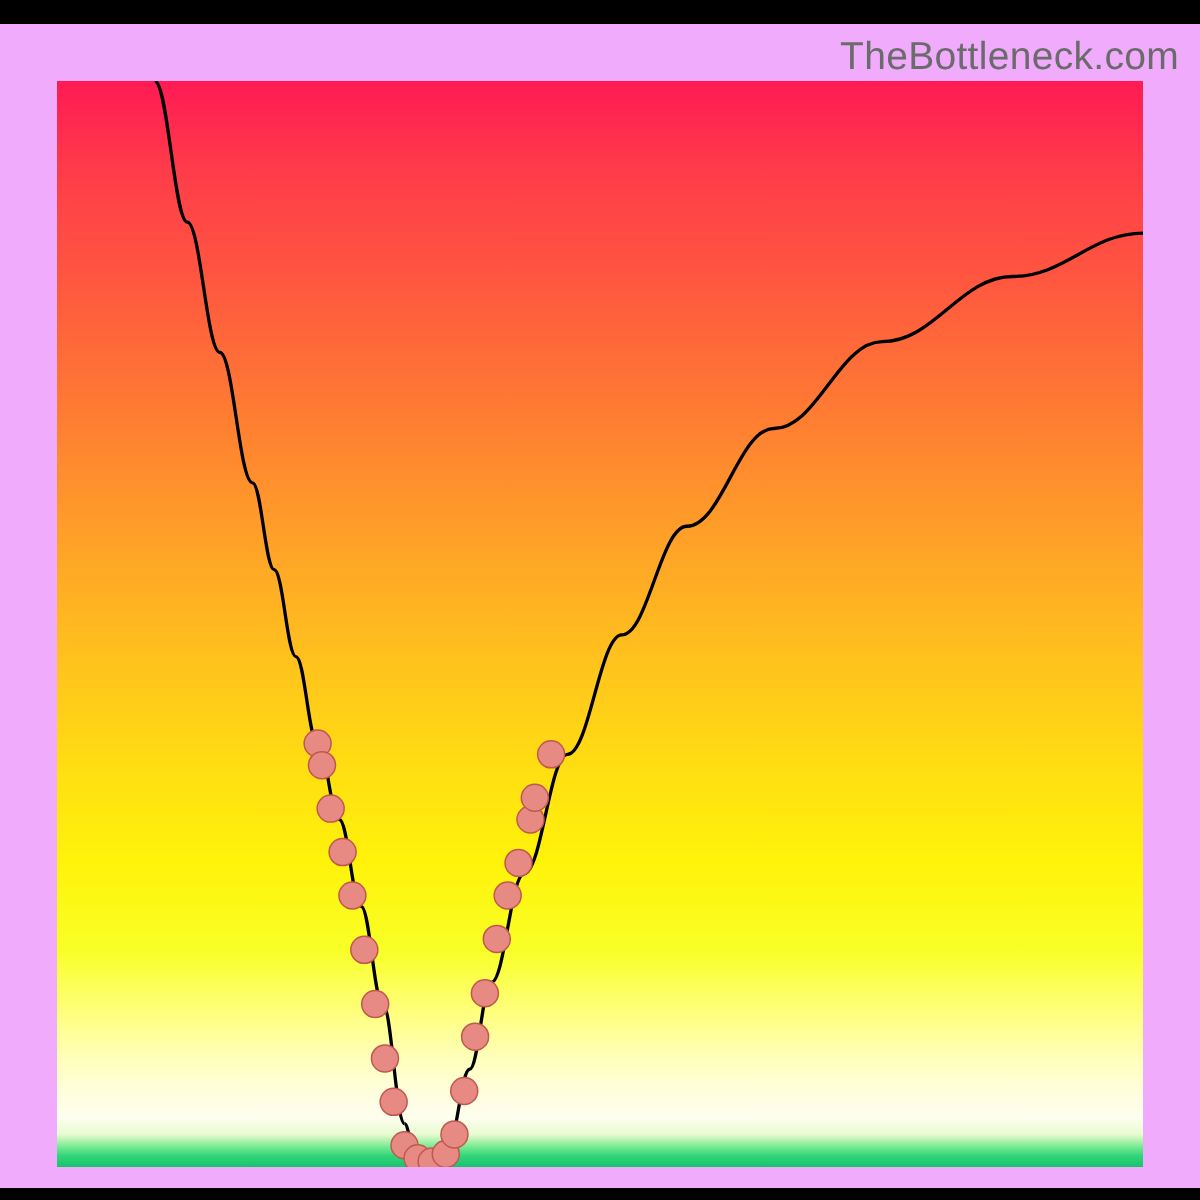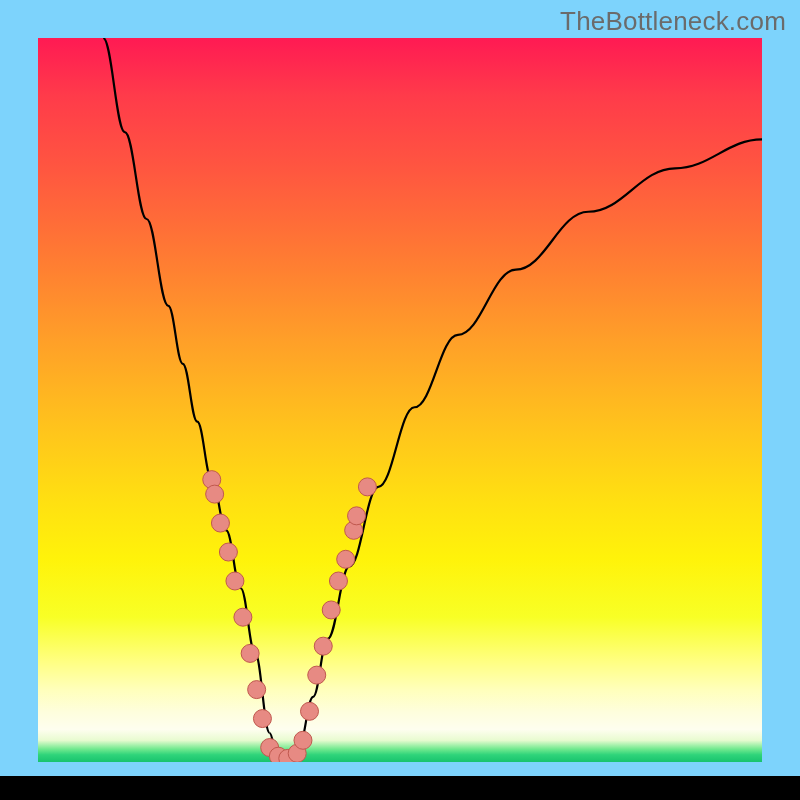--- a/index.html
+++ b/index.html
@@ -6,25 +6,25 @@
     margin: 0;
     padding: 0;
     width: 800px;
     height: 800px;
     overflow: hidden;
     background: #000;
     font-family: Arial, Helvetica, sans-serif;
   }
   .frame {
     position: absolute;
-    top: 0;
+    top: 16px;
     left: 0;
     width: 800px;
     height: 776px;
-    background: #7dd3fc;
+    background: #f0abfc;
   }
   .plot {
     position: absolute;
     top: 38px;
     left: 38px;
     width: 724px;
     height: 724px;
     background: linear-gradient(to bottom,
       #ff1a53 0%,
       #ff3b4a 8%,

